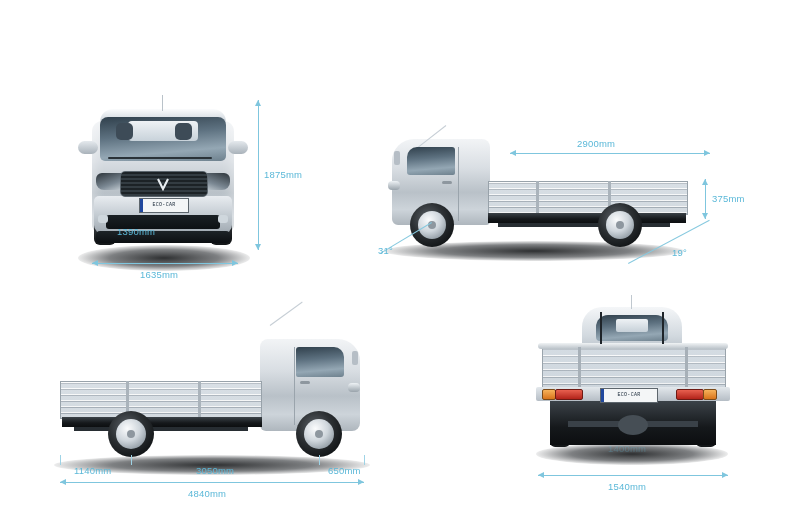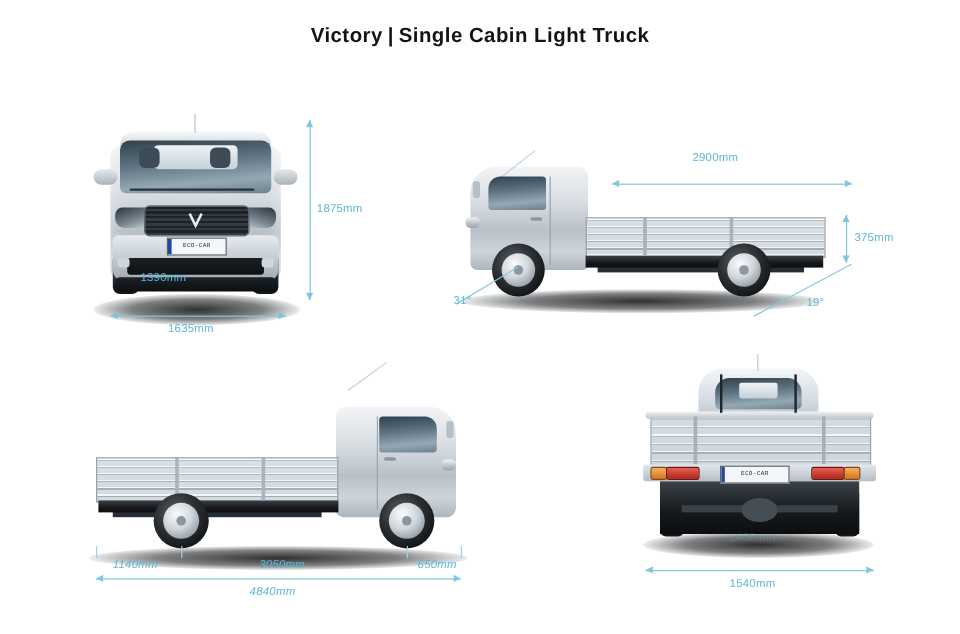--- a/index.html
+++ b/index.html
@@ -106,23 +106,20 @@
   .plate-eu{position:absolute;left:0;top:0;bottom:0;width:3px;background:#20489e;}
   .lamp-amber{background:linear-gradient(180deg,#f7b25a,#d9741b);border:1px solid #7a4a18;}
   .lamp-red{background:linear-gradient(180deg,#e8604f,#b2231a);border:1px solid #6e1a14;}
   .chassis{background:linear-gradient(180deg,#3b4248 0%,#15181b 60%,#0c0e10 100%);}
 </style>
 </head>
 <body>
 
 <div class="sheet">
 
-  <div class="title">
-    <span>Victory</span><span class="sep">|</span><span>Single Cabin Light Truck</span>
-  </div>
 
   <div class="view" style="left:70px;top:95px;width:200px;height:180px;">
     <div class="shadow" style="left:8px;top:150px;width:172px;height:26px;"></div>
 
     <div style="position:absolute;left:30px;top:14px;width:126px;height:16px;border-radius:13px 13px 2px 2px;background:linear-gradient(180deg,#fbfcfd,#d2d9df 70%,#b8c0c7);z-index:2;"></div>
     <div class="body-metal" style="position:absolute;left:22px;top:26px;width:142px;height:116px;border-radius:10px 10px 14px 14px;z-index:2;box-shadow:inset 0 -10px 14px rgba(255,255,255,.5);"></div>
 
     <div style="position:absolute;left:92px;top:0px;width:1px;height:16px;background:#b9c2c9;z-index:3;"></div>
 
     <div class="glass" style="position:absolute;left:30px;top:22px;width:126px;height:44px;border-radius:8px 8px 5px 5px;z-index:3;"></div>
@@ -187,33 +184,33 @@
     <div class="tyre" style="position:absolute;left:30px;top:78px;width:44px;height:44px;z-index:4;">
       <div class="rim" style="left:8px;top:8px;width:28px;height:28px;"></div>
       <div class="hub" style="left:18px;top:18px;width:8px;height:8px;"></div>
     </div>
     <div class="tyre" style="position:absolute;left:218px;top:78px;width:44px;height:44px;z-index:4;">
       <div class="rim" style="left:8px;top:8px;width:28px;height:28px;"></div>
       <div class="hub" style="left:18px;top:18px;width:8px;height:8px;"></div>
     </div>
 
     <div class="dim-h" style="left:130px;top:28px;width:200px;"></div>
-    <div class="dim-label" style="left:197px;top:1px;">2900mm</div>
+    <div class="dim-label" style="left:197px;top:13px;">2900mm</div>
 
     <div class="dim-v" style="left:325px;top:54px;height:40px;"></div>
     <div class="dim-label" style="left:332px;top:68px;">375mm</div>
 
     <div class="angle-line" style="left:0px;top:128px;width:60px;transform:rotate(-31deg);"></div>
     <div class="dim-label" style="left:-2px;top:120px;">31°</div>
 
     <div class="angle-line" style="left:248px;top:138px;width:92px;transform:rotate(-28deg);"></div>
     <div class="dim-label" style="left:292px;top:122px;">19°</div>
   </div>
 
-  <div class="view" style="left:68px;top:315px;width:340px;height:185px;font-style:italic;">
+  <div class="view" style="left:48px;top:315px;width:340px;height:185px;">
     <div class="shadow" style="left:6px;top:140px;width:316px;height:20px;"></div>
 
     <div style="position:absolute;left:222px;top:10px;width:40px;height:1px;background:#c6ced5;transform:rotate(-36deg);transform-origin:0 50%;z-index:3;"></div>
     <div class="body-metal" style="position:absolute;left:212px;top:24px;width:100px;height:92px;border-radius:8px 22px 8px 6px;z-index:2;"></div>
     <div class="glass" style="position:absolute;left:248px;top:32px;width:48px;height:30px;border-radius:3px 10px 3px 2px;z-index:3;"></div>
     <div style="position:absolute;left:246px;top:32px;width:1px;height:78px;background:#9aa4ac;z-index:3;"></div>
     <div style="position:absolute;left:252px;top:66px;width:10px;height:3px;border-radius:2px;background:#8e979f;z-index:4;"></div>
     <div style="position:absolute;left:304px;top:36px;width:6px;height:14px;border-radius:2px;background:#b6bec6;z-index:4;"></div>
     <div style="position:absolute;left:300px;top:68px;width:12px;height:9px;border-radius:4px;background:linear-gradient(180deg,#eef2f5,#99a3ab);z-index:4;"></div>
 

